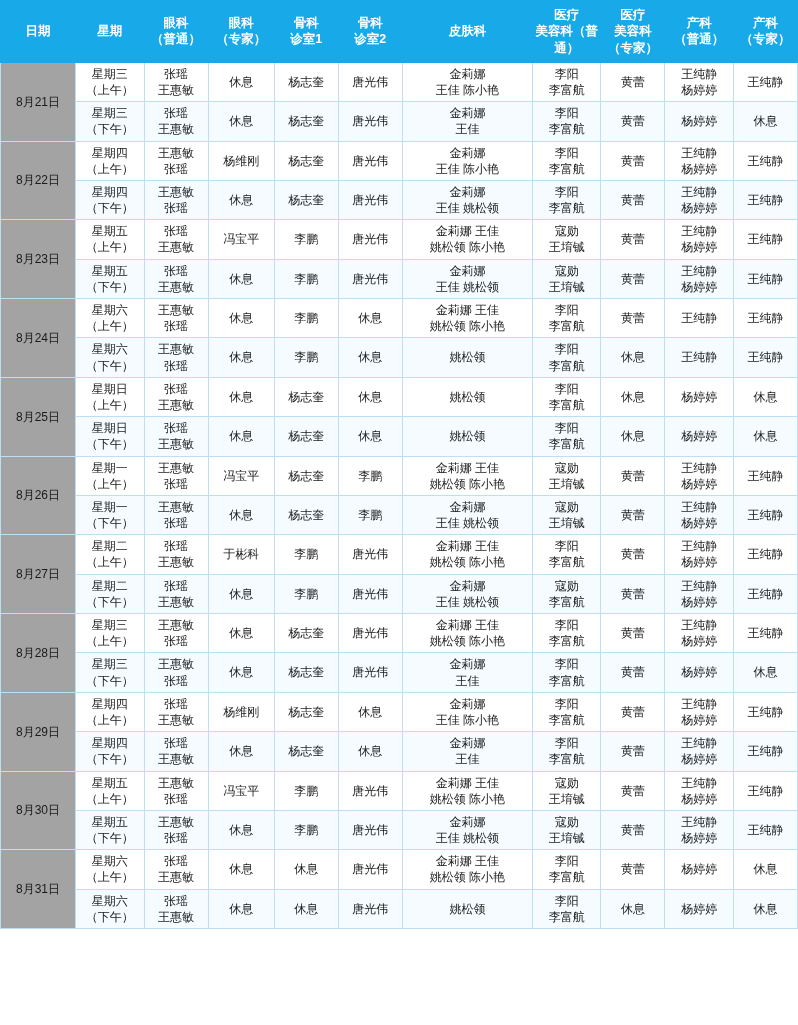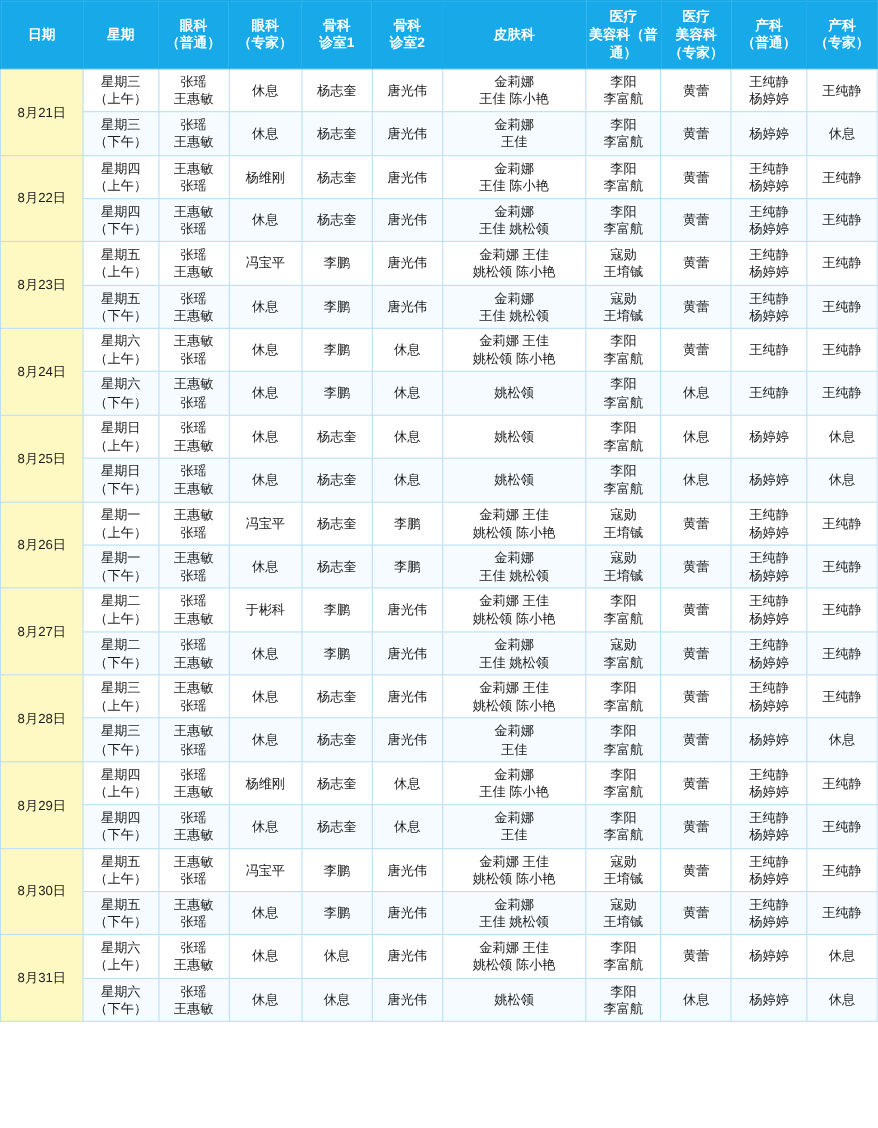--- a/index.html
+++ b/index.html
@@ -49,21 +49,21 @@
   .col-obs2   { width: 58px; }
 
   td.date-cell {
     font-size: 13px;
     font-weight: normal;
     background: #ffffff;
   }
   tr.row-am td { background: #ffffff; }
   tr.row-pm td { background: #f5fbff; }
   tr.row-am td.date-cell,
-  tr.row-pm td.date-cell { background: #fef9c3; }
+  tr.row-pm td.date-cell { background: #a3a3a3; }
 
   .hdr-sub { display: block; font-weight: bold; }
   .cell-line { display: block; white-space: nowrap; }
 </style>
 </head>
 <body>
 
 <table id="schedule-table">
   <colgroup>
     <col class="col-date">

